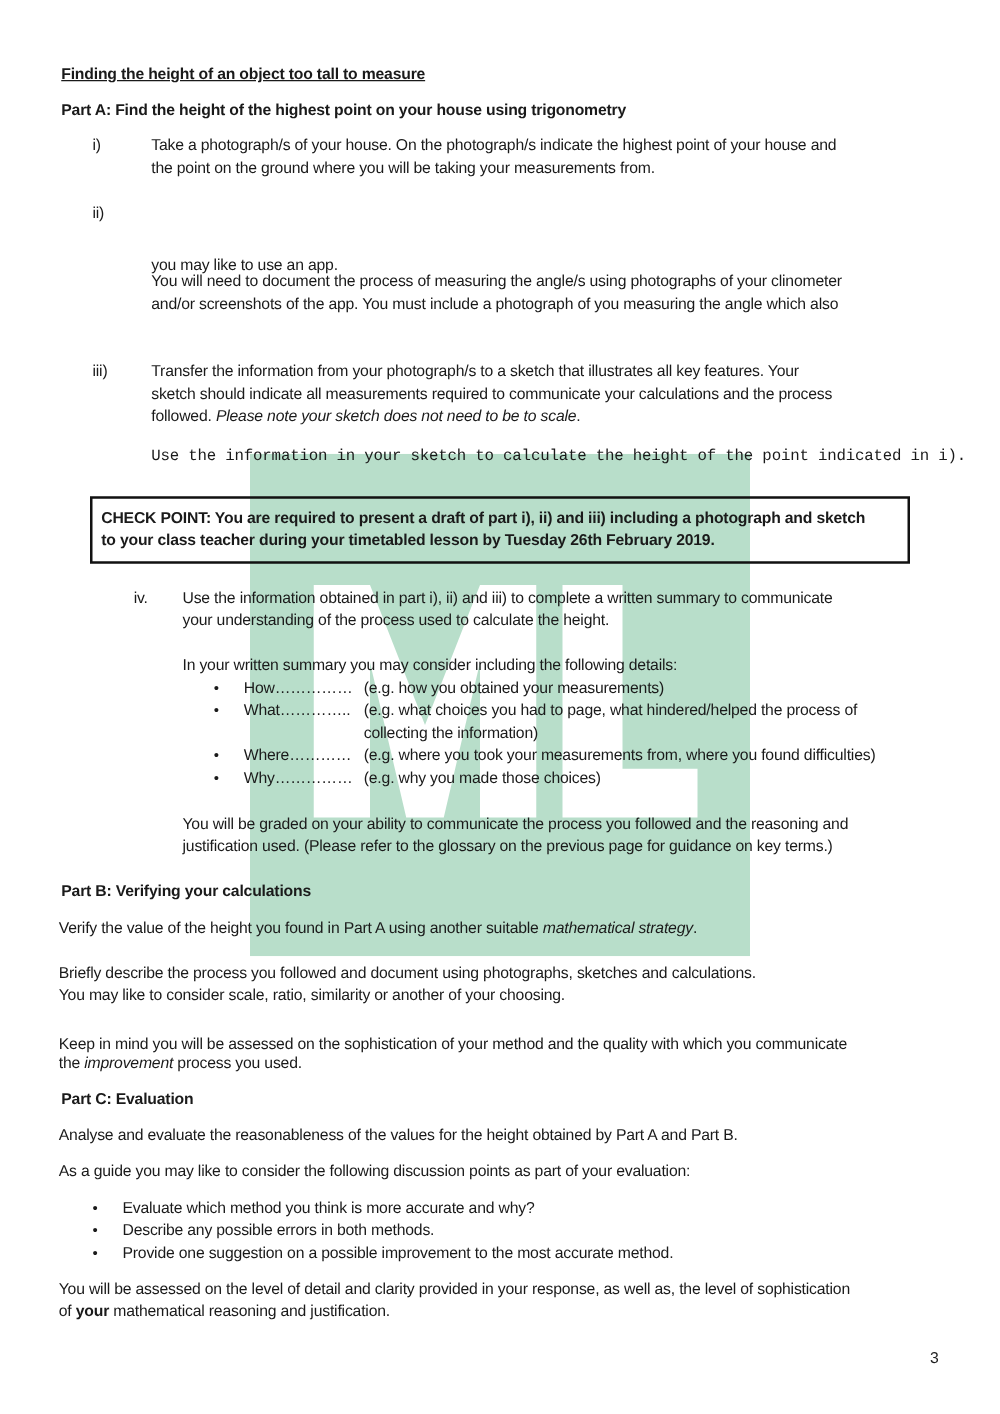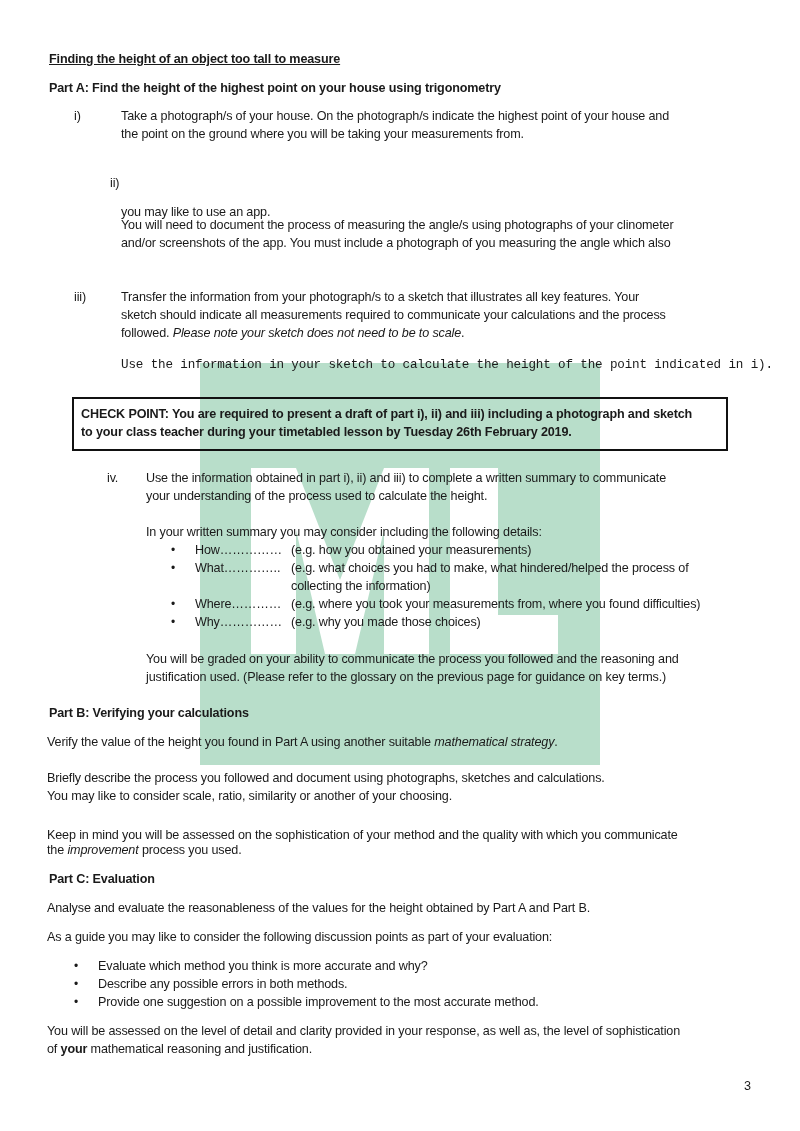--- a/index.html
+++ b/index.html
@@ -26,21 +26,21 @@
 <div class="checkbox"></div>
 
 <div class="text-layer">
   <div class="t b u" style="left:49px;top:50px;">Finding the height of an object too tall to measure</div>
   <div class="t b" style="left:49px;top:79px;">Part A: Find the height of the highest point on your house using trigonometry</div>
 
   <div class="t" style="left:74px;top:107px;">i)</div>
   <div class="t" style="left:121px;top:107px;">Take a photograph/s of your house. On the photograph/s indicate the highest point of your house and</div>
   <div class="t" style="left:121px;top:125px;">the point on the ground where you will be taking your measurements from.</div>
 
-  <div class="t" style="left:74px;top:174px;margin-left:36px;">ii)</div>
+  <div class="t" style="left:74px;top:161px;">ii)</div>
   <div class="t" style="left:121px;top:179px;margin-top:24px;">you may like to use an app.</div>
   <div class="t" style="left:121px;top:216px;">You will need to document the process of measuring the angle/s using photographs of your clinometer</div>
   <div class="t" style="left:121px;top:234px;">and/or screenshots of the app. You must include a photograph of you measuring the angle which also</div>
 
   <div class="t" style="left:74px;top:288px;">iii)</div>
   <div class="t" style="left:121px;top:288px;">Transfer the information from your photograph/s to a sketch that illustrates all key features.  Your</div>
   <div class="t" style="left:121px;top:306px;">sketch should indicate all measurements required to communicate your calculations and the process</div>
   <div class="t" style="left:121px;top:324px;"><span>followed. </span><span class="i">Please note your sketch does not need to be to scale</span><span>.</span></div>
   <div class="t" style="left:121px;top:356px;font-family:Liberation Mono, monospace;">Use the information in your sketch to calculate the height of the point indicated in i).</div>
 
@@ -51,21 +51,21 @@
   <div class="t" style="left:146px;top:469px;">Use the information obtained in part i), ii) and iii) to complete a written summary to communicate</div>
   <div class="t" style="left:146px;top:487px;">your understanding of the process used to calculate the height.</div>
   <div class="t" style="left:146px;top:523px;">In your written summary you may consider including the following details:</div>
 
   <div class="t bullet" style="left:171px;top:541px;">•</div>
   <div class="t" style="left:195px;top:541px;">How……………</div>
   <div class="t" style="left:291px;top:541px;">(e.g. how you obtained your measurements)</div>
 
   <div class="t bullet" style="left:171px;top:559px;">•</div>
   <div class="t" style="left:195px;top:559px;">What…………..</div>
-  <div class="t" style="left:291px;top:559px;">(e.g. what choices you had to make, what hindered/helped the process of</div>
+  <div class="t" style="left:291px;top:559px;">(e.g. what choices you had to page, what hindered/helped the process of</div>
   <div class="t" style="left:291px;top:577px;">collecting the information)</div>
 
   <div class="t bullet" style="left:171px;top:595px;">•</div>
   <div class="t" style="left:195px;top:595px;">Where…………</div>
   <div class="t" style="left:291px;top:595px;">(e.g. where you took your measurements from, where you found difficulties)</div>
 
   <div class="t bullet" style="left:171px;top:613px;">•</div>
   <div class="t" style="left:195px;top:613px;">Why……………</div>
   <div class="t" style="left:291px;top:613px;">(e.g. why you made those choices)</div>
 

